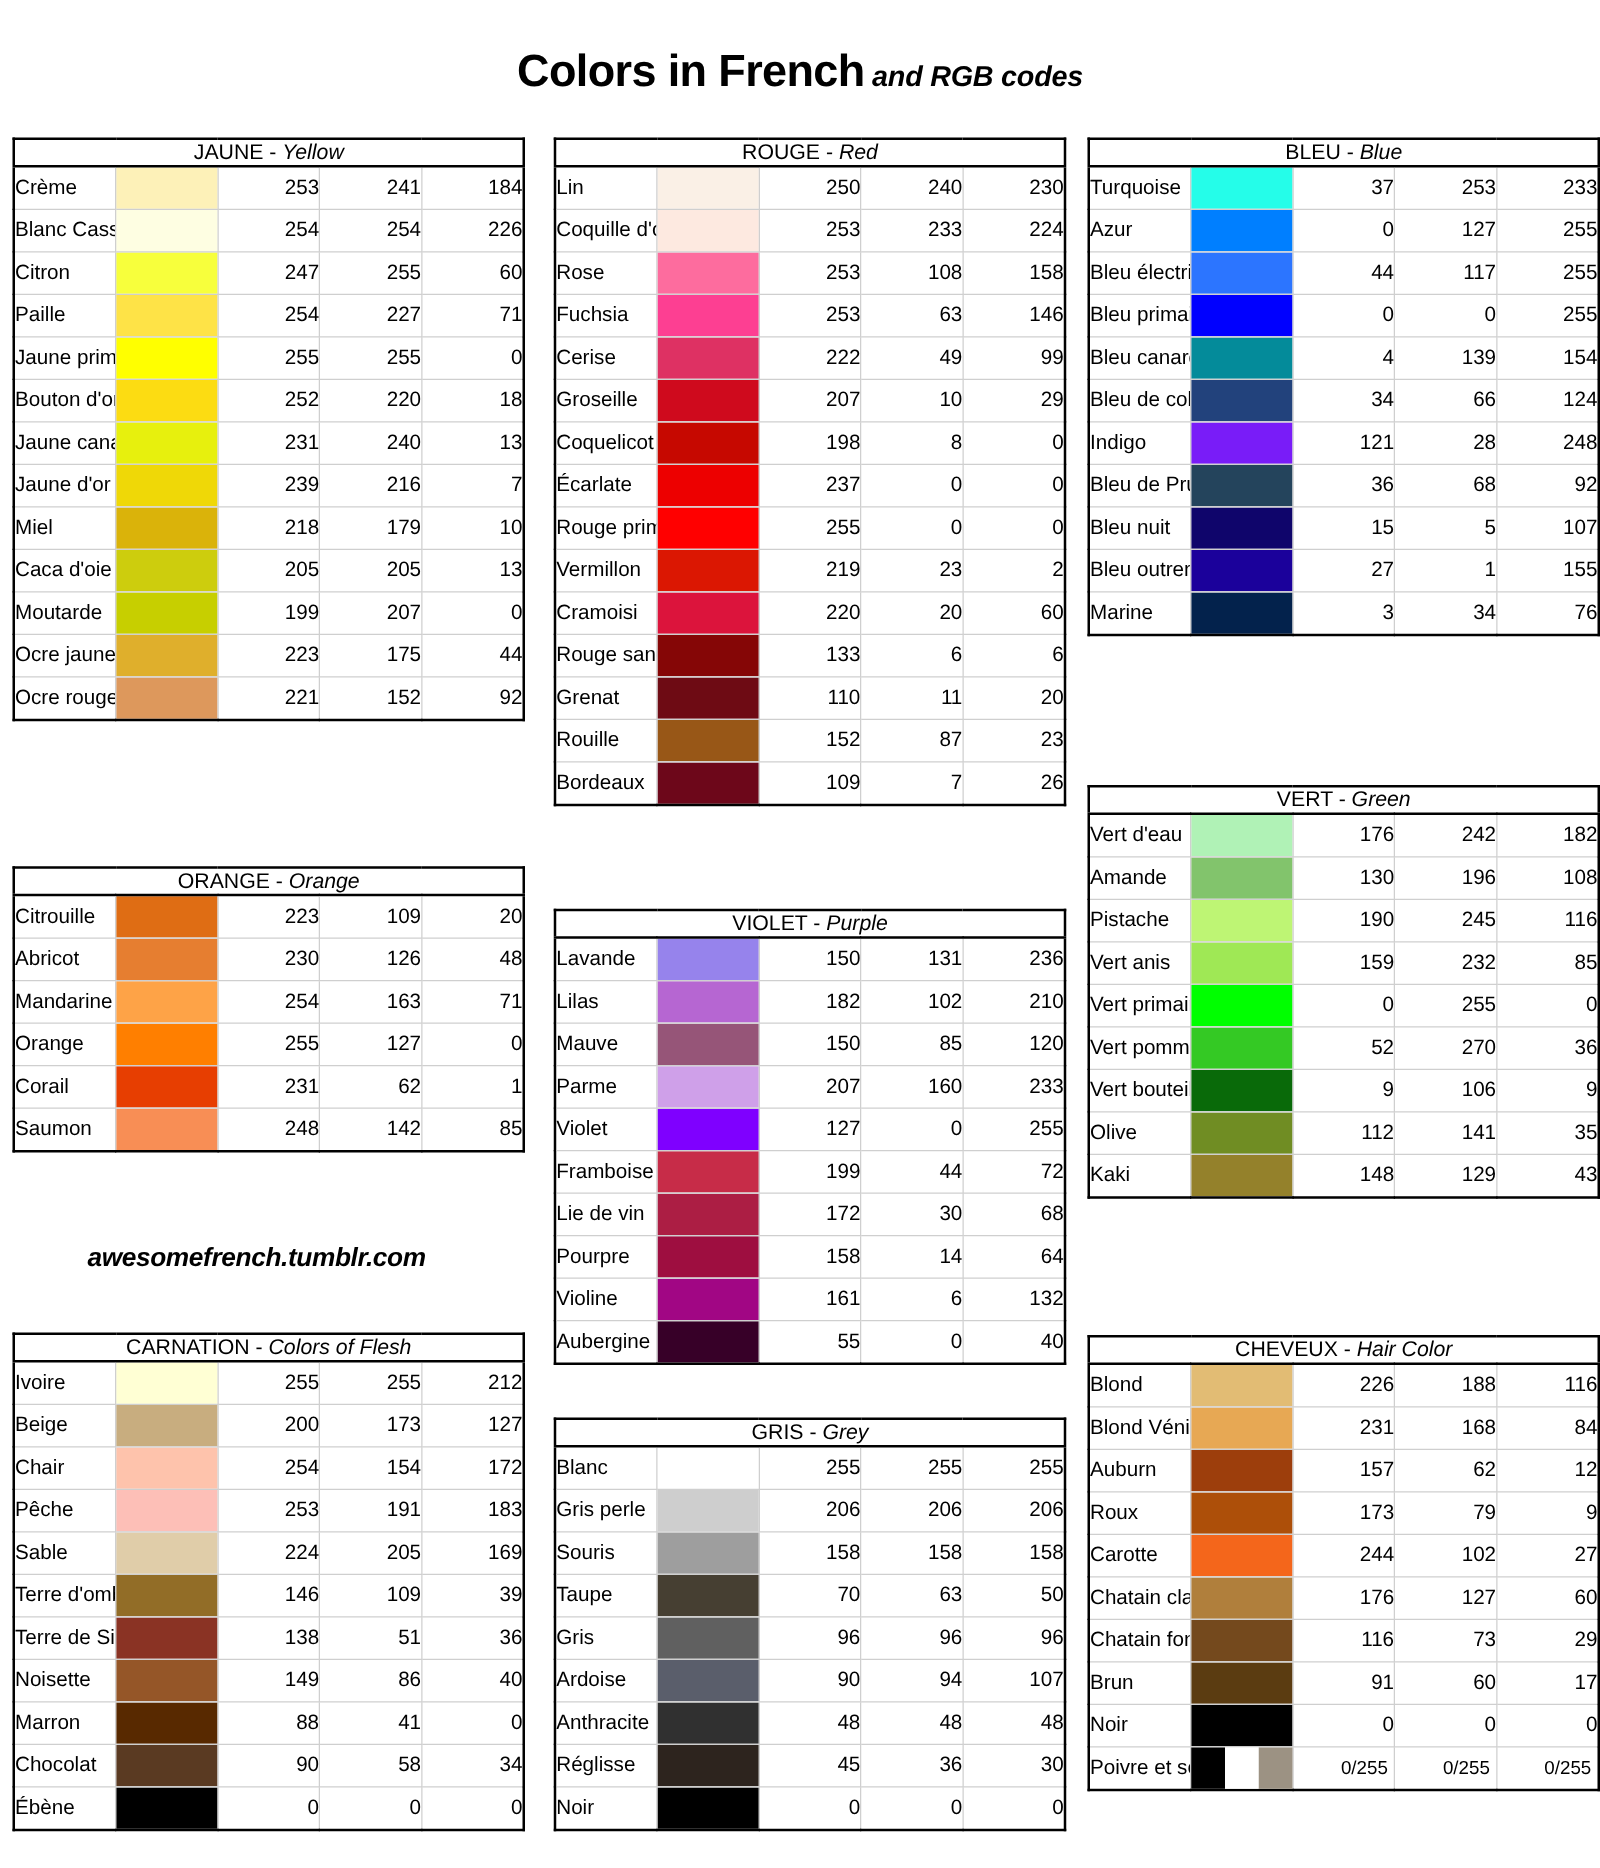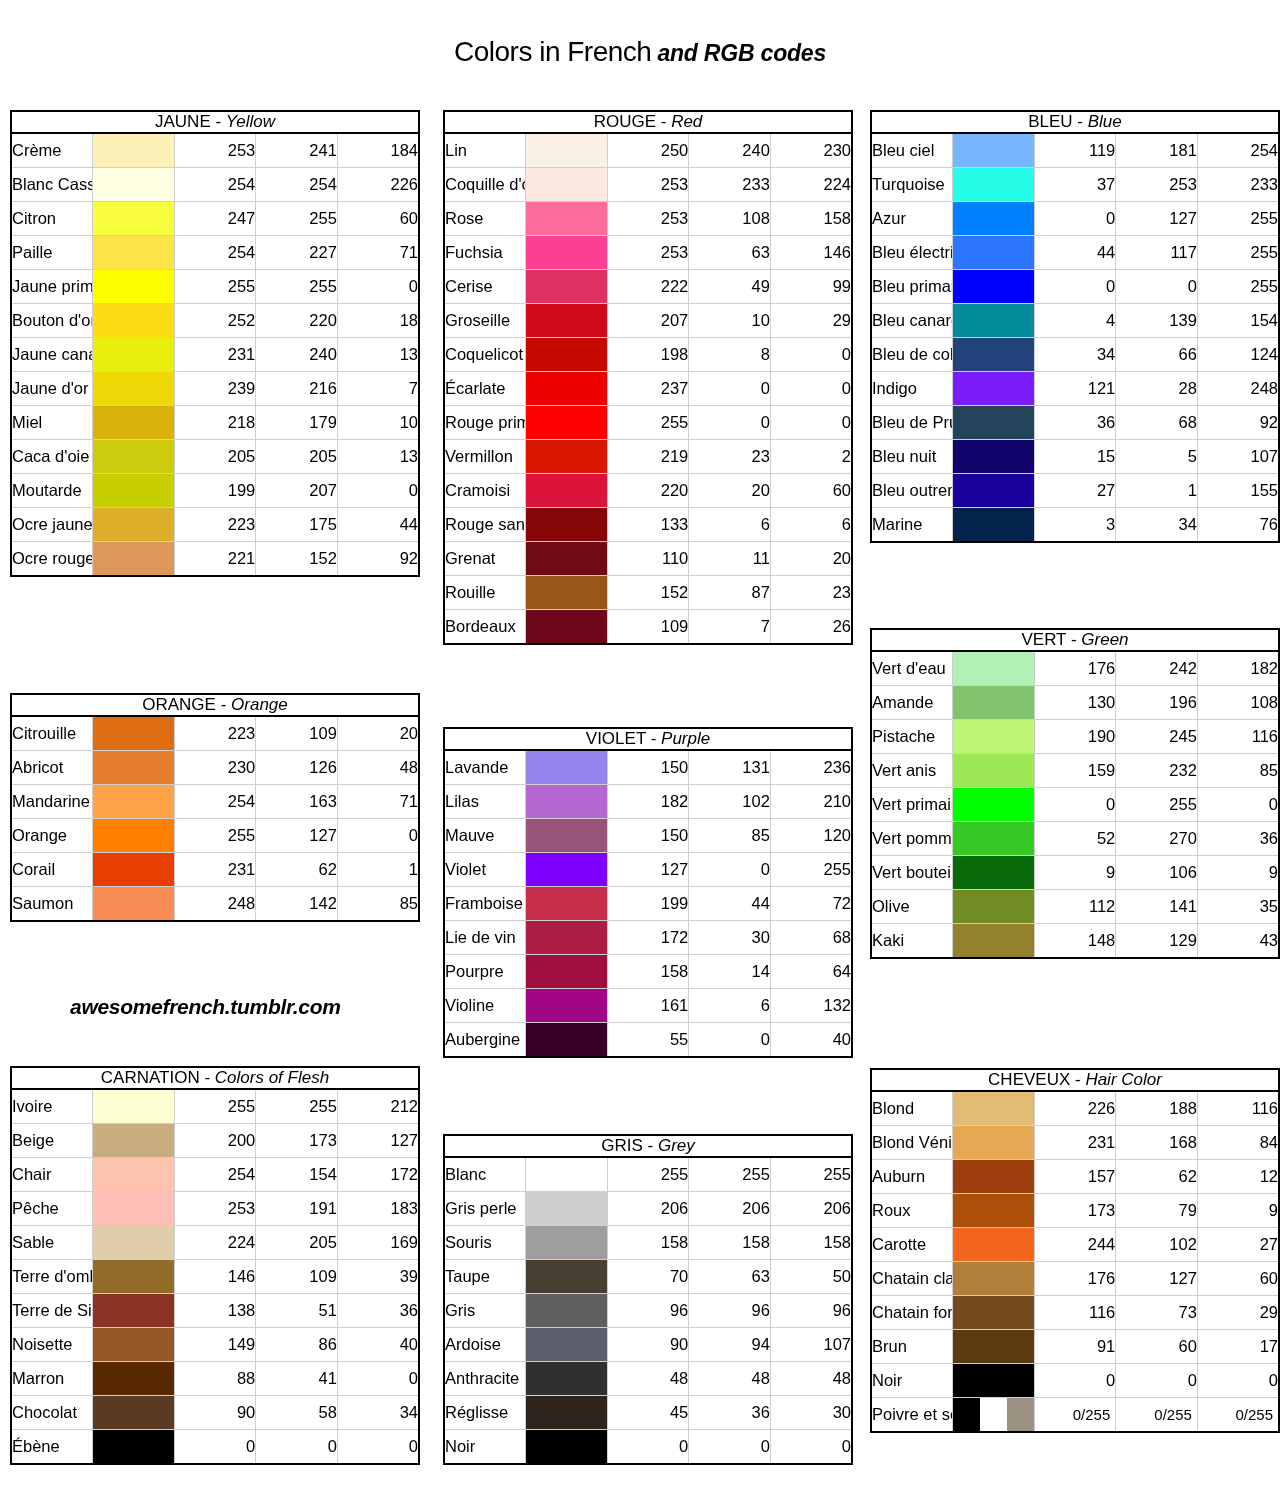--- a/index.html
+++ b/index.html
@@ -18,22 +18,22 @@
 
   
   #title-bar {
     width: 100%;
     text-align: center;
     padding-top: 36px;
     white-space: nowrap;
   }
   #title-main {
     font-family: "Liberation Sans", sans-serif;
-    font-weight: normal;
-    font-size: 28px;
+    font-weight: bold;
+    font-size: 36px;
     letter-spacing: -0.5px;
   }
   #title-sub {
     font-family: "Liberation Sans", sans-serif;
     font-weight: bold;
     font-style: italic;
     font-size: 23px;
     letter-spacing: -0.2px;
     margin-left: 6px;
   }
@@ -613,20 +613,29 @@
             <tr>
               <td class="cname">Mauve</td>
               <td class="cswatch">
                 <span class="swatchfill" style="background: rgb(150, 85, 120);"></span>
               </td>
               <td class="cnum">150</td>
               <td class="cnum">85</td>
               <td class="cnum">120</td>
             </tr>
             <tr>
+              <td class="cname">Parme</td>
+              <td class="cswatch">
+                <span class="swatchfill" style="background: rgb(207, 160, 233);"></span>
+              </td>
+              <td class="cnum">207</td>
+              <td class="cnum">160</td>
+              <td class="cnum">233</td>
+            </tr>
+            <tr>
               <td class="cname">Violet</td>
               <td class="cswatch">
                 <span class="swatchfill" style="background: rgb(127, 0, 255);"></span>
               </td>
               <td class="cnum">127</td>
               <td class="cnum">0</td>
               <td class="cnum">255</td>
             </tr>
             <tr>
               <td class="cname">Framboise</td>
@@ -771,29 +780,20 @@
     </div>
   <div class="col" id="col-right">
       <div style="position: absolute; top: 0px; left: 0px;">
         <table class="ctable">
           <thead>
             <tr>
               <th class="hdr" colspan="5"><span class="fr">BLEU</span><span> - </span><span class="en">Blue</span></th>
             </tr>
           </thead>
           <tbody>
-            <tr>
-              <td class="cname">Bleu ciel</td>
-              <td class="cswatch">
-                <span class="swatchfill" style="background: rgb(119, 181, 254);"></span>
-              </td>
-              <td class="cnum">119</td>
-              <td class="cnum">181</td>
-              <td class="cnum">254</td>
-            </tr>
             <tr>
               <td class="cname">Turquoise</td>
               <td class="cswatch">
                 <span class="swatchfill" style="background: rgb(37, 253, 233);"></span>
               </td>
               <td class="cnum">37</td>
               <td class="cnum">253</td>
               <td class="cnum">233</td>
             </tr>
             <tr>

